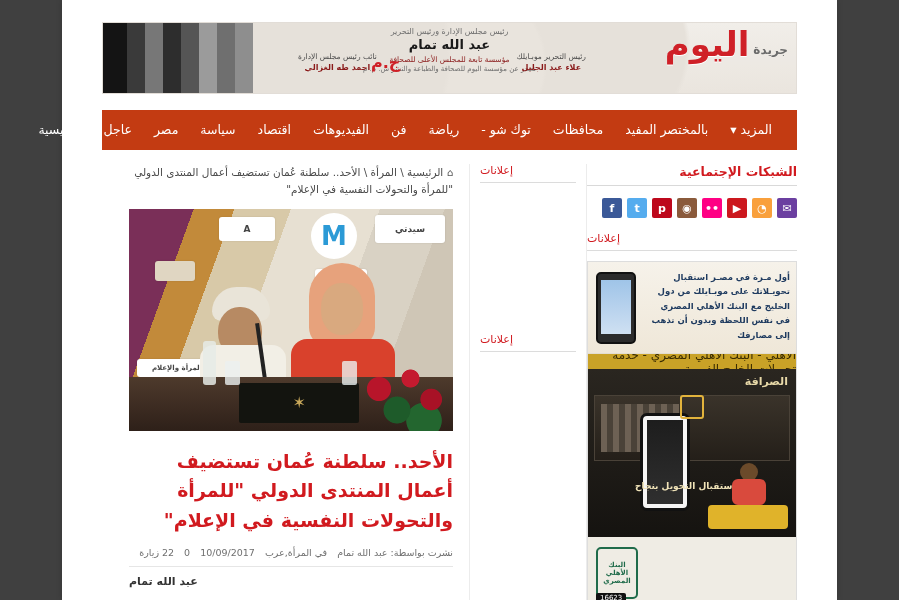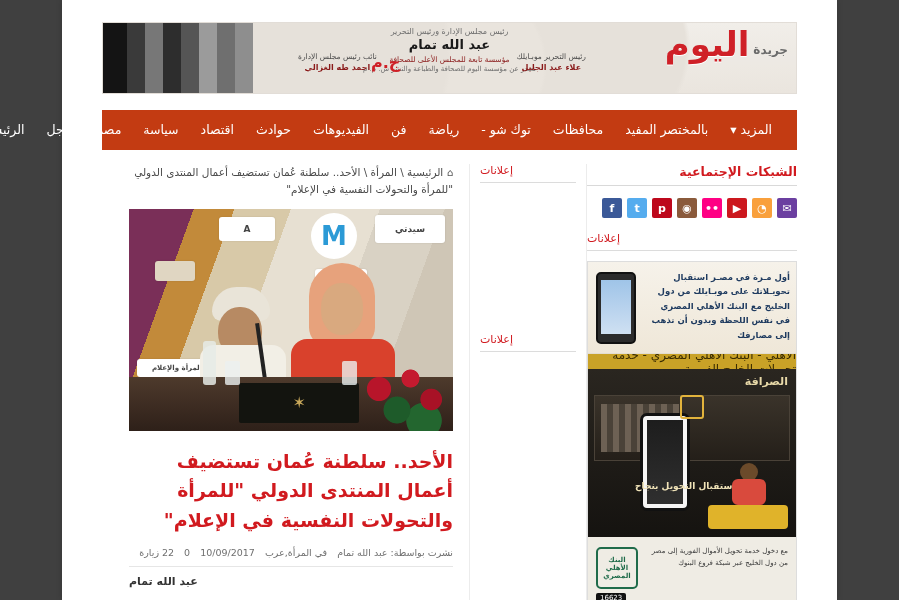--- a/index.html
+++ b/index.html
@@ -336,21 +336,21 @@
     text-align: center; color: #f0e3b8; font-size: 9px; font-weight: bold;
   }
   .ad-bottom {
     height: 72px; background: #efece4; position: relative;
   }
   .ad-bottom-txt {
     position: absolute; right: 8px; top: 8px; left: 56px;
     text-align: right; font-size: 7px; color: #3b3b3b; line-height: 1.75;
   }
   .ad-bottom-badge {
-    position: absolute; left: 8px; top: 10px; width: 42px; height: 42px;
+    position: absolute; left: 8px; top: 10px; width: 42px; height: 52px;
     border: 2px solid #1f6b4a; border-radius: 5px;
     display:flex; align-items:center; justify-content:center;
     color:#1f6b4a; font-size: 7px; text-align:center; font-weight:bold;
   }
   .ad-bottom-num {
     position: absolute; left: 8px; bottom: 6px;
     background: #111; color: #fff; font-size: 7px; padding: 1px 4px; border-radius: 2px;
   }
 </style>
 </head>
@@ -396,21 +396,20 @@
     </div>
 
     <div class="nav">
       <div class="nav-item">المزيد ▾</div>
       <div class="nav-item">بالمختصر المفيد</div>
       <div class="nav-item">محافظات</div>
       <div class="nav-item">توك شو -</div>
       <div class="nav-item">رياضة</div>
       <div class="nav-item">فن</div>
       <div class="nav-item">الفيديوهات</div>
-      <div class="nav-item">حوادث</div>
       <div class="nav-item">اقتصاد</div>
       <div class="nav-item">سياسة</div>
       <div class="nav-item">مصر</div>
       <div class="nav-item">عاجل</div>
       <div class="nav-item">الرئيسية</div>
     </div>
 
     <div class="body-wrap">
 
       <div class="col-side">
@@ -442,21 +441,20 @@
             <div class="ad-phone-logo"></div>
             <div class="ad-arabic-line">تم استقبال التحويل بنجاح</div>
             <div class="ad-sofa"></div>
             <div class="ad-person">
               <div class="h"></div>
                 <div class="b"></div>
             </div>
           </div>
 
           <div class="ad-bottom">
-            <div class="ad-bottom-txt">مع دخول خدمة تحويل الأموال الفورية إلى مصر من دول الخليج عبر شبكة فروع البنوك</div>
             <div class="ad-bottom-badge">البنك الأهلي المصري</div>
             <div class="ad-bottom-num">16623</div>
           </div>
         </div>
       </div>
 
       <div class="col-mid">
         <div class="mid-ad-label">إعلانات</div>
         <div class="mid-gap"></div>
         <div class="mid-ad-label">إعلانات</div>

